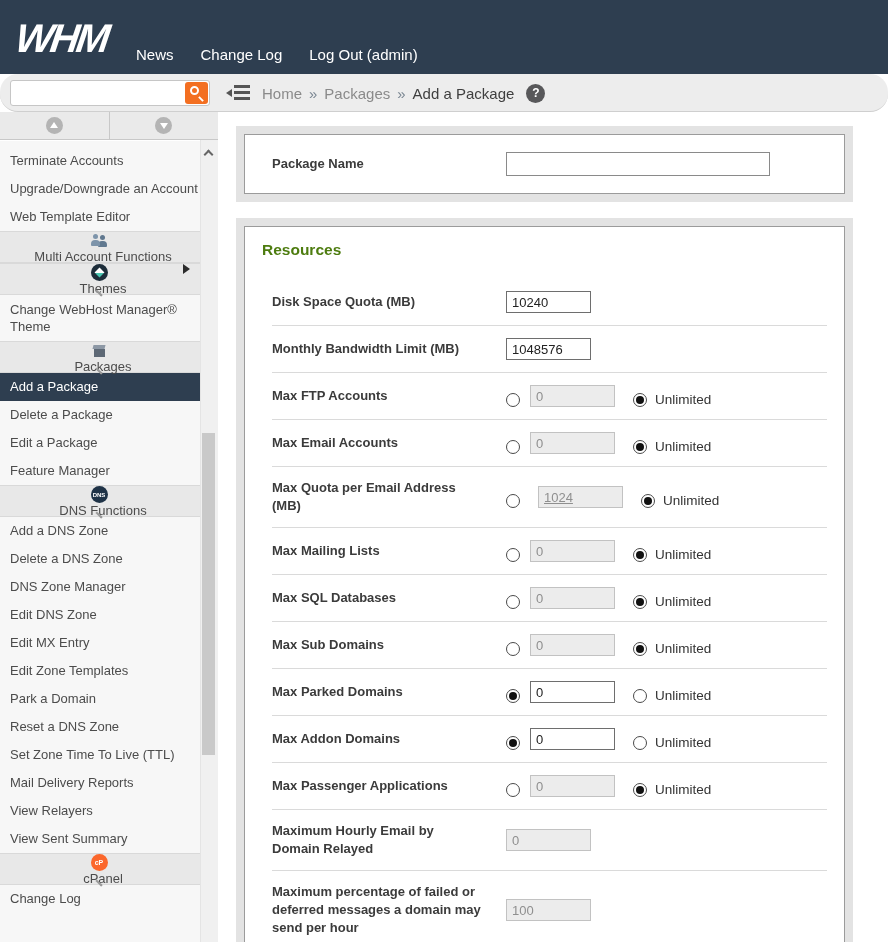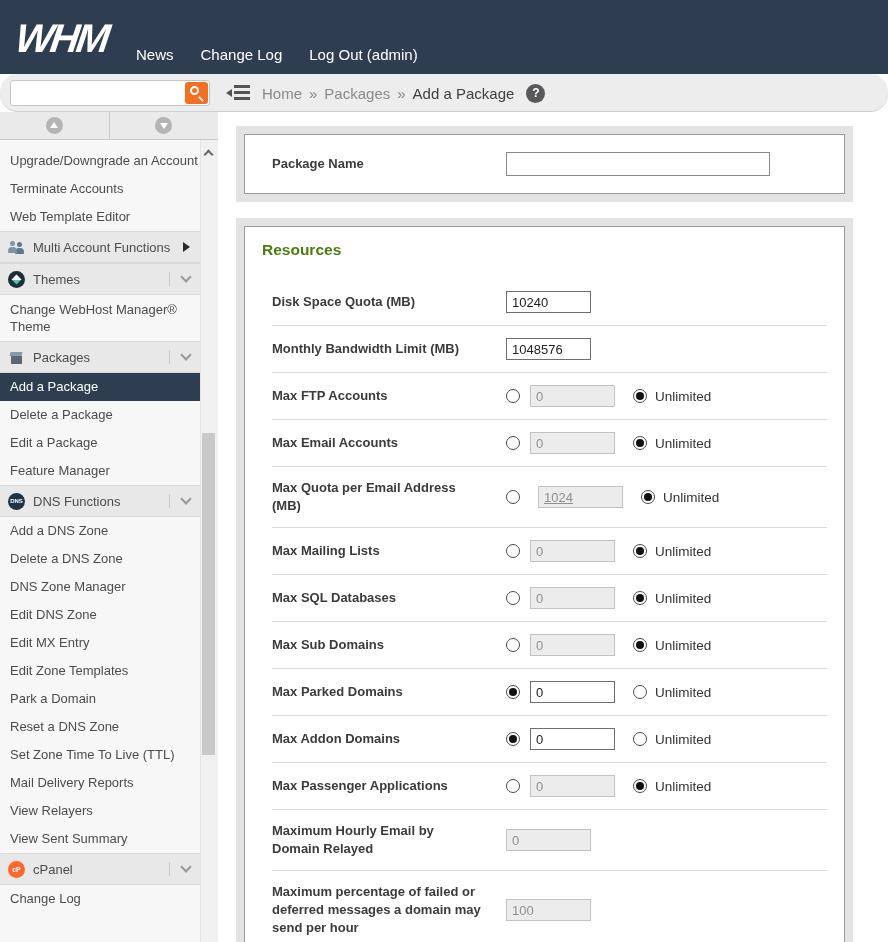--- a/index.html
+++ b/index.html
@@ -34,21 +34,21 @@
   .sb-btn:first-child { border-right:1px solid #c8c8c8; }
   .circle-btn { width:17px; height:17px; border-radius:50%; background:#b4b4b4; position:relative; }
   .circle-btn.up::after { content:''; position:absolute; left:4.5px; top:5px; border-bottom:6px solid #fff; border-left:4px solid transparent; border-right:4px solid transparent; }
   .circle-btn.down::after { content:''; position:absolute; left:4.5px; top:6px; border-top:6px solid #fff; border-left:4px solid transparent; border-right:4px solid transparent; }
 
   
   .sidebar { position:absolute; left:0; top:141px; width:200px; height:801px; background:#f7f7f7; overflow:hidden; padding-top:6px; }
   .sb-item { height:28px; line-height:28px; padding:0 8px 0 10px; font-size:13px; color:#4c4c4c; background:#f7f7f7; cursor:pointer; white-space:nowrap; overflow:hidden; }
   .sb-item.tall { height:auto; line-height:17px; padding:6px 14px 6px 10px; white-space:normal; }
   .sb-item.selected { background:#2e3e50; color:#fff; }
-  .sb-cat { height:32px; display:flex; align-items:center; padding:0 10px 0 8px; background:#e8e8e8; border-top:1px solid #d9d9d9; border-bottom:1px solid #d9d9d9; font-size:13px; color:#4c4c4c; cursor:pointer; }
+  .sb-cat { height:32px; display:flex; align-items:center; padding:0 10px 0 8px; background:#e8e8e8; border-top:1px solid #d9d9d9; border-bottom:1px solid #d9d9d9; font-size:13px; color:#4c4c4c; cursor:pointer;flex-direction:column; }
   .sb-cat-label { margin-left:8px; }
   .vdiv { width:1px; height:14px; background:#c9c9c9; margin-left:auto; margin-right:12px; }
   .chev { width:8px; height:8px; border-right:2px solid #9a9a9a; border-bottom:2px solid #9a9a9a; transform:rotate(45deg); margin-top:-4px; }
   .arrow-right { margin-left:auto; width:0; height:0; border-left:7px solid #2b2b2b; border-top:5px solid transparent; border-bottom:5px solid transparent; }
 
   .icon { width:17px; height:17px; flex-shrink:0; display:inline-flex; position:relative; align-items:center; justify-content:center; }
   .multi-account-icon::before { content:''; position:absolute; width:5px; height:5px; border-radius:50%; background:#7d94aa; left:2px; top:2px; box-shadow:7px 1px 0 #60788f; }
   .multi-account-icon::after { content:''; position:absolute; width:9px; height:6px; border-radius:4px 4px 1px 1px; background:#7d94aa; left:0; top:8px; box-shadow:7px 1px 0 #60788f; }
   .themes-icon { border-radius:50%; background:#1d2d3a; }
   .themes-icon::after { content:''; position:absolute; width:7px; height:7px; left:5px; top:5px; transform:rotate(45deg); background:linear-gradient(135deg,#fff 55%,#49c5b1 55%); }
@@ -73,21 +73,21 @@
 
   .pkg-row { display:flex; align-items:center; padding:17px 0 17px 27px; }
   .field-label { width:234px; padding-right:24px; font-weight:bold; font-size:13px; color:#3b3b3b; line-height:18px; flex-shrink:0; }
   .pkg-input { width:264px; height:24px; border:1px solid #8a8a8a; padding:2px 5px; font-size:13px; font-family:inherit; }
 
   .res-wrap { padding:14px 0 2px; }
   .res-title { margin:0 0 20px 17px; font-size:15.5px; font-weight:bold; color:#4d7c0f; }
   .res-row { display:flex; align-items:center; margin:0 17px 0 27px; padding:12px 0; border-bottom:1px solid #dadada; }
   .res-row:last-child { border-bottom:none; }
   .res-label { width:234px; padding-right:24px; font-weight:bold; font-size:13px; color:#3b3b3b; line-height:18px; flex-shrink:0; }
-  .res-ctl { display:flex; align-items:center; }
+  .res-ctl { display:flex; align-items:flex-end; }
   .num { width:85px; height:22px; border:1px solid #6e6e6e; padding:2px 5px; font-size:13px; color:#222; background:#fff; font-family:inherit; }
   .num.dis { background:#ececec; border-color:#c2c2c2; color:#8f8f8f; }
   .radio { width:14px; height:14px; border:1px solid #4a4a4a; border-radius:50%; background:#fff; position:relative; flex-shrink:0; cursor:pointer; }
   .radio.checked::after { content:''; position:absolute; left:2px; top:2px; right:2px; bottom:2px; background:#111; border-radius:50%; }
   .unl { font-size:13.5px; color:#333; }
 </style>
 </head>
 <body>
 
 <div class="screen">
@@ -122,22 +122,22 @@
   <div class="sb-btns">
     <div class="sb-btn">
       <span class="circle-btn up"></span>
     </div>
     <div class="sb-btn">
       <span class="circle-btn down"></span>
     </div>
   </div>
 
   <div class="sidebar" id="sidebar-menu">
+      <div class="sb-item">Terminate Accounts</div>
       <div class="sb-item">Upgrade/Downgrade an Account</div>
-      <div class="sb-item">Terminate Accounts</div>
       <div class="sb-item">Web Template Editor</div>
       <div class="sb-cat">
         <span class="icon multi-account-icon"></span>
         <span class="sb-cat-label">Multi Account Functions</span>
         <span class="arrow-right"></span>
       </div>
       <div class="sb-cat">
         <span class="icon themes-icon"></span>
         <span class="sb-cat-label">Themes</span>
         <span class="vdiv"></span>

